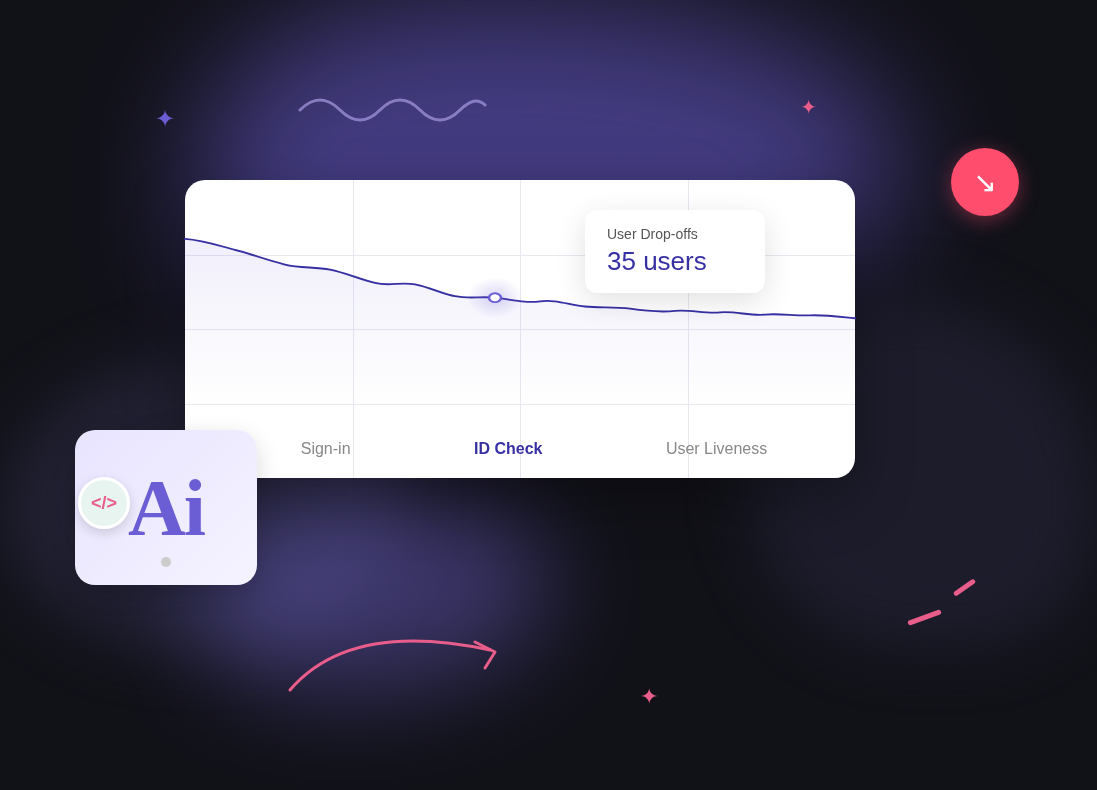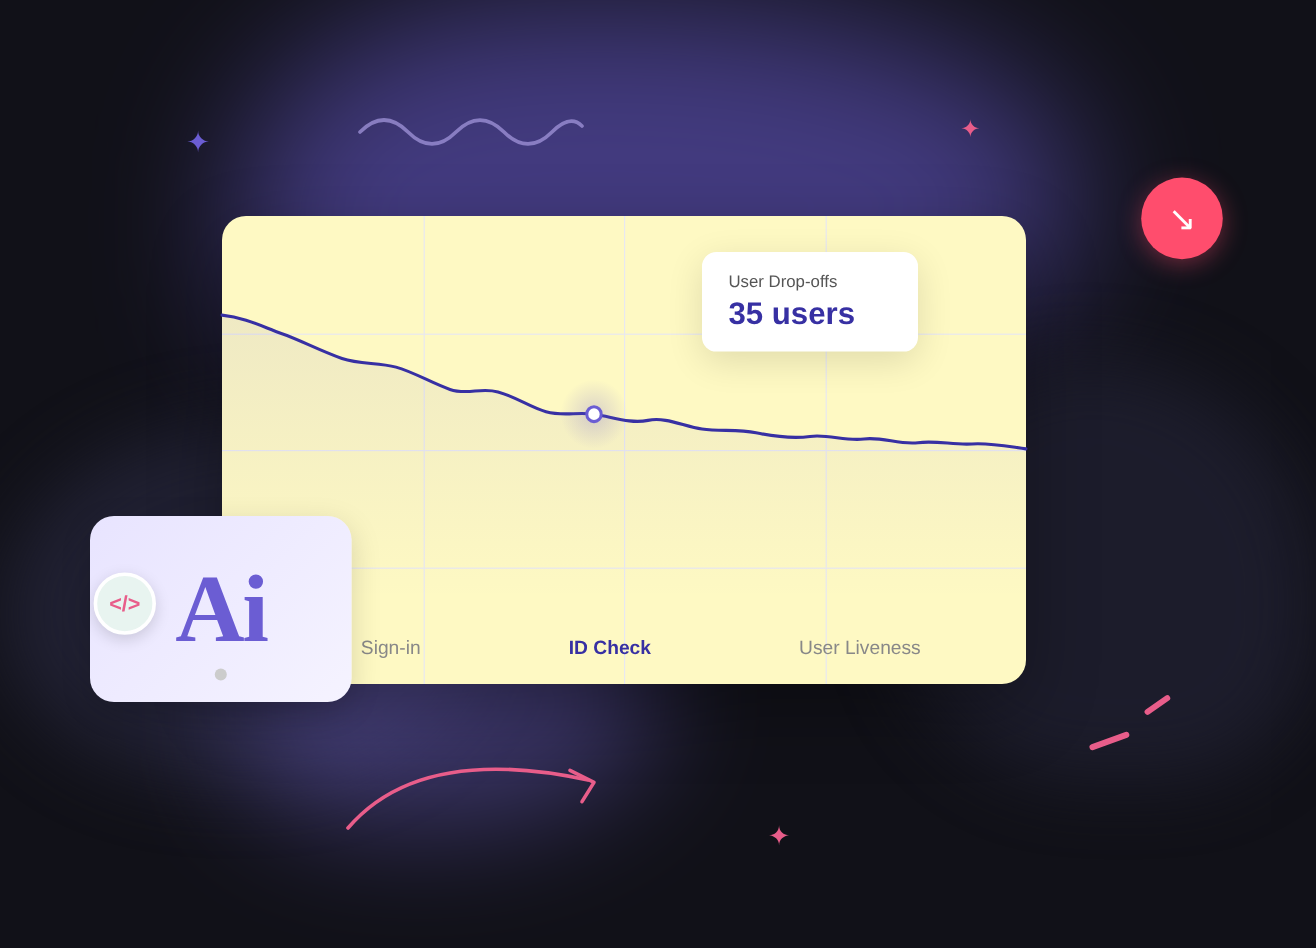--- a/index.html
+++ b/index.html
@@ -70,22 +70,22 @@
       filter: blur(50px);
       opacity: 0.4;
     }
 
     
     .main-card {
       position: absolute;
       top: 180px;
       left: 185px;
       width: 670px;
-      height: 390px;
-      background: #fef9c3;
+      height: 298px;
+      background: #ffffff;
       border-radius: 20px;
       box-shadow: 0 20px 60px rgba(0,0,0,0.3);
       overflow: visible;
     }
 
     
     .grid-lines {
       position: absolute;
       inset: 0;
       border-radius: 20px;
@@ -123,21 +123,21 @@
 
     .tooltip-label {
       font-size: 14px;
       color: #555;
       font-weight: 400;
       margin-bottom: 4px;
     }
 
     .tooltip-value {
       font-size: 26px;
-      font-weight: 700;
+      font-weight: 400;
       color: #3730a3;
     }
 
     
     .chart-svg {
       position: absolute;
       top: 0;
       left: 0;
       width: 100%;
       height: calc(100% - 70px);
@@ -168,21 +168,21 @@
     .axis-label.active {
       font-weight: 700;
       color: #3730a3;
     }
 
     
     .ai-card {
       position: absolute;
       top: 430px;
       left: 75px;
-      width: 218px;
+      width: 182px;
       height: 155px;
       background: linear-gradient(135deg, #e8e4ff, #f5f3ff);
       border-radius: 20px;
       display: flex;
       align-items: center;
       justify-content: center;
       box-shadow: 0 8px 25px rgba(0,0,0,0.15);
     }
 
     .ai-text {

